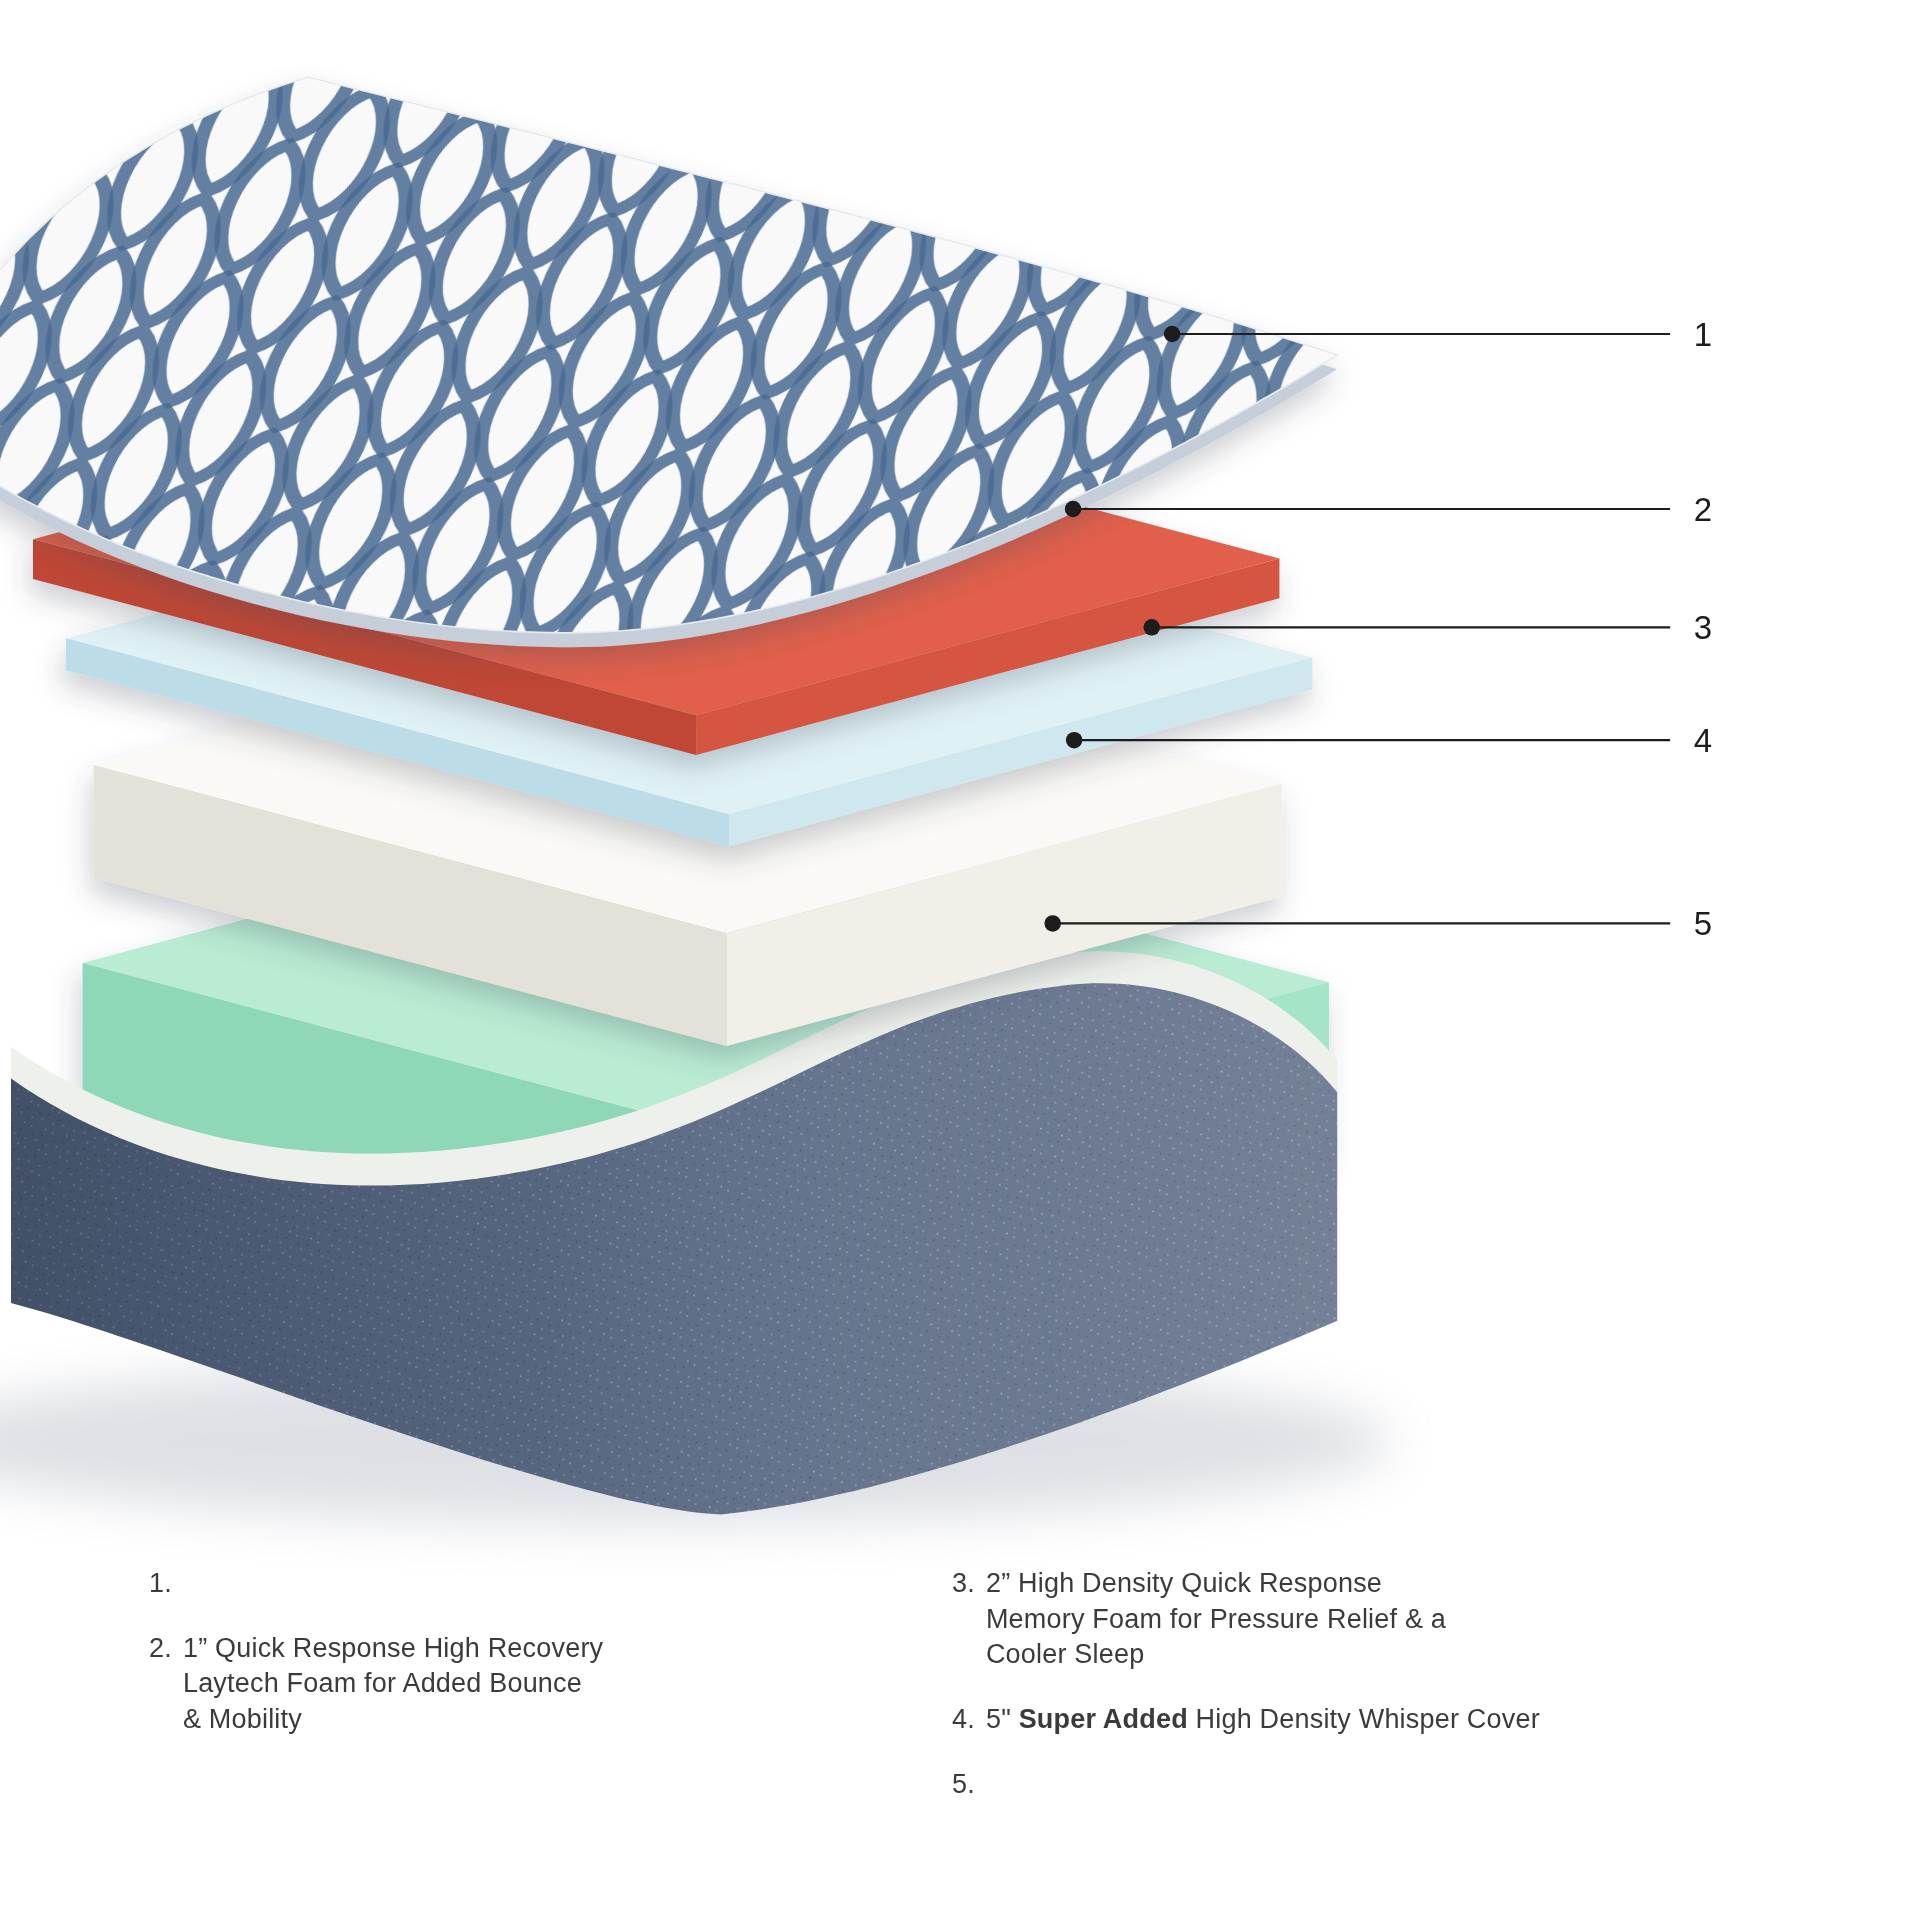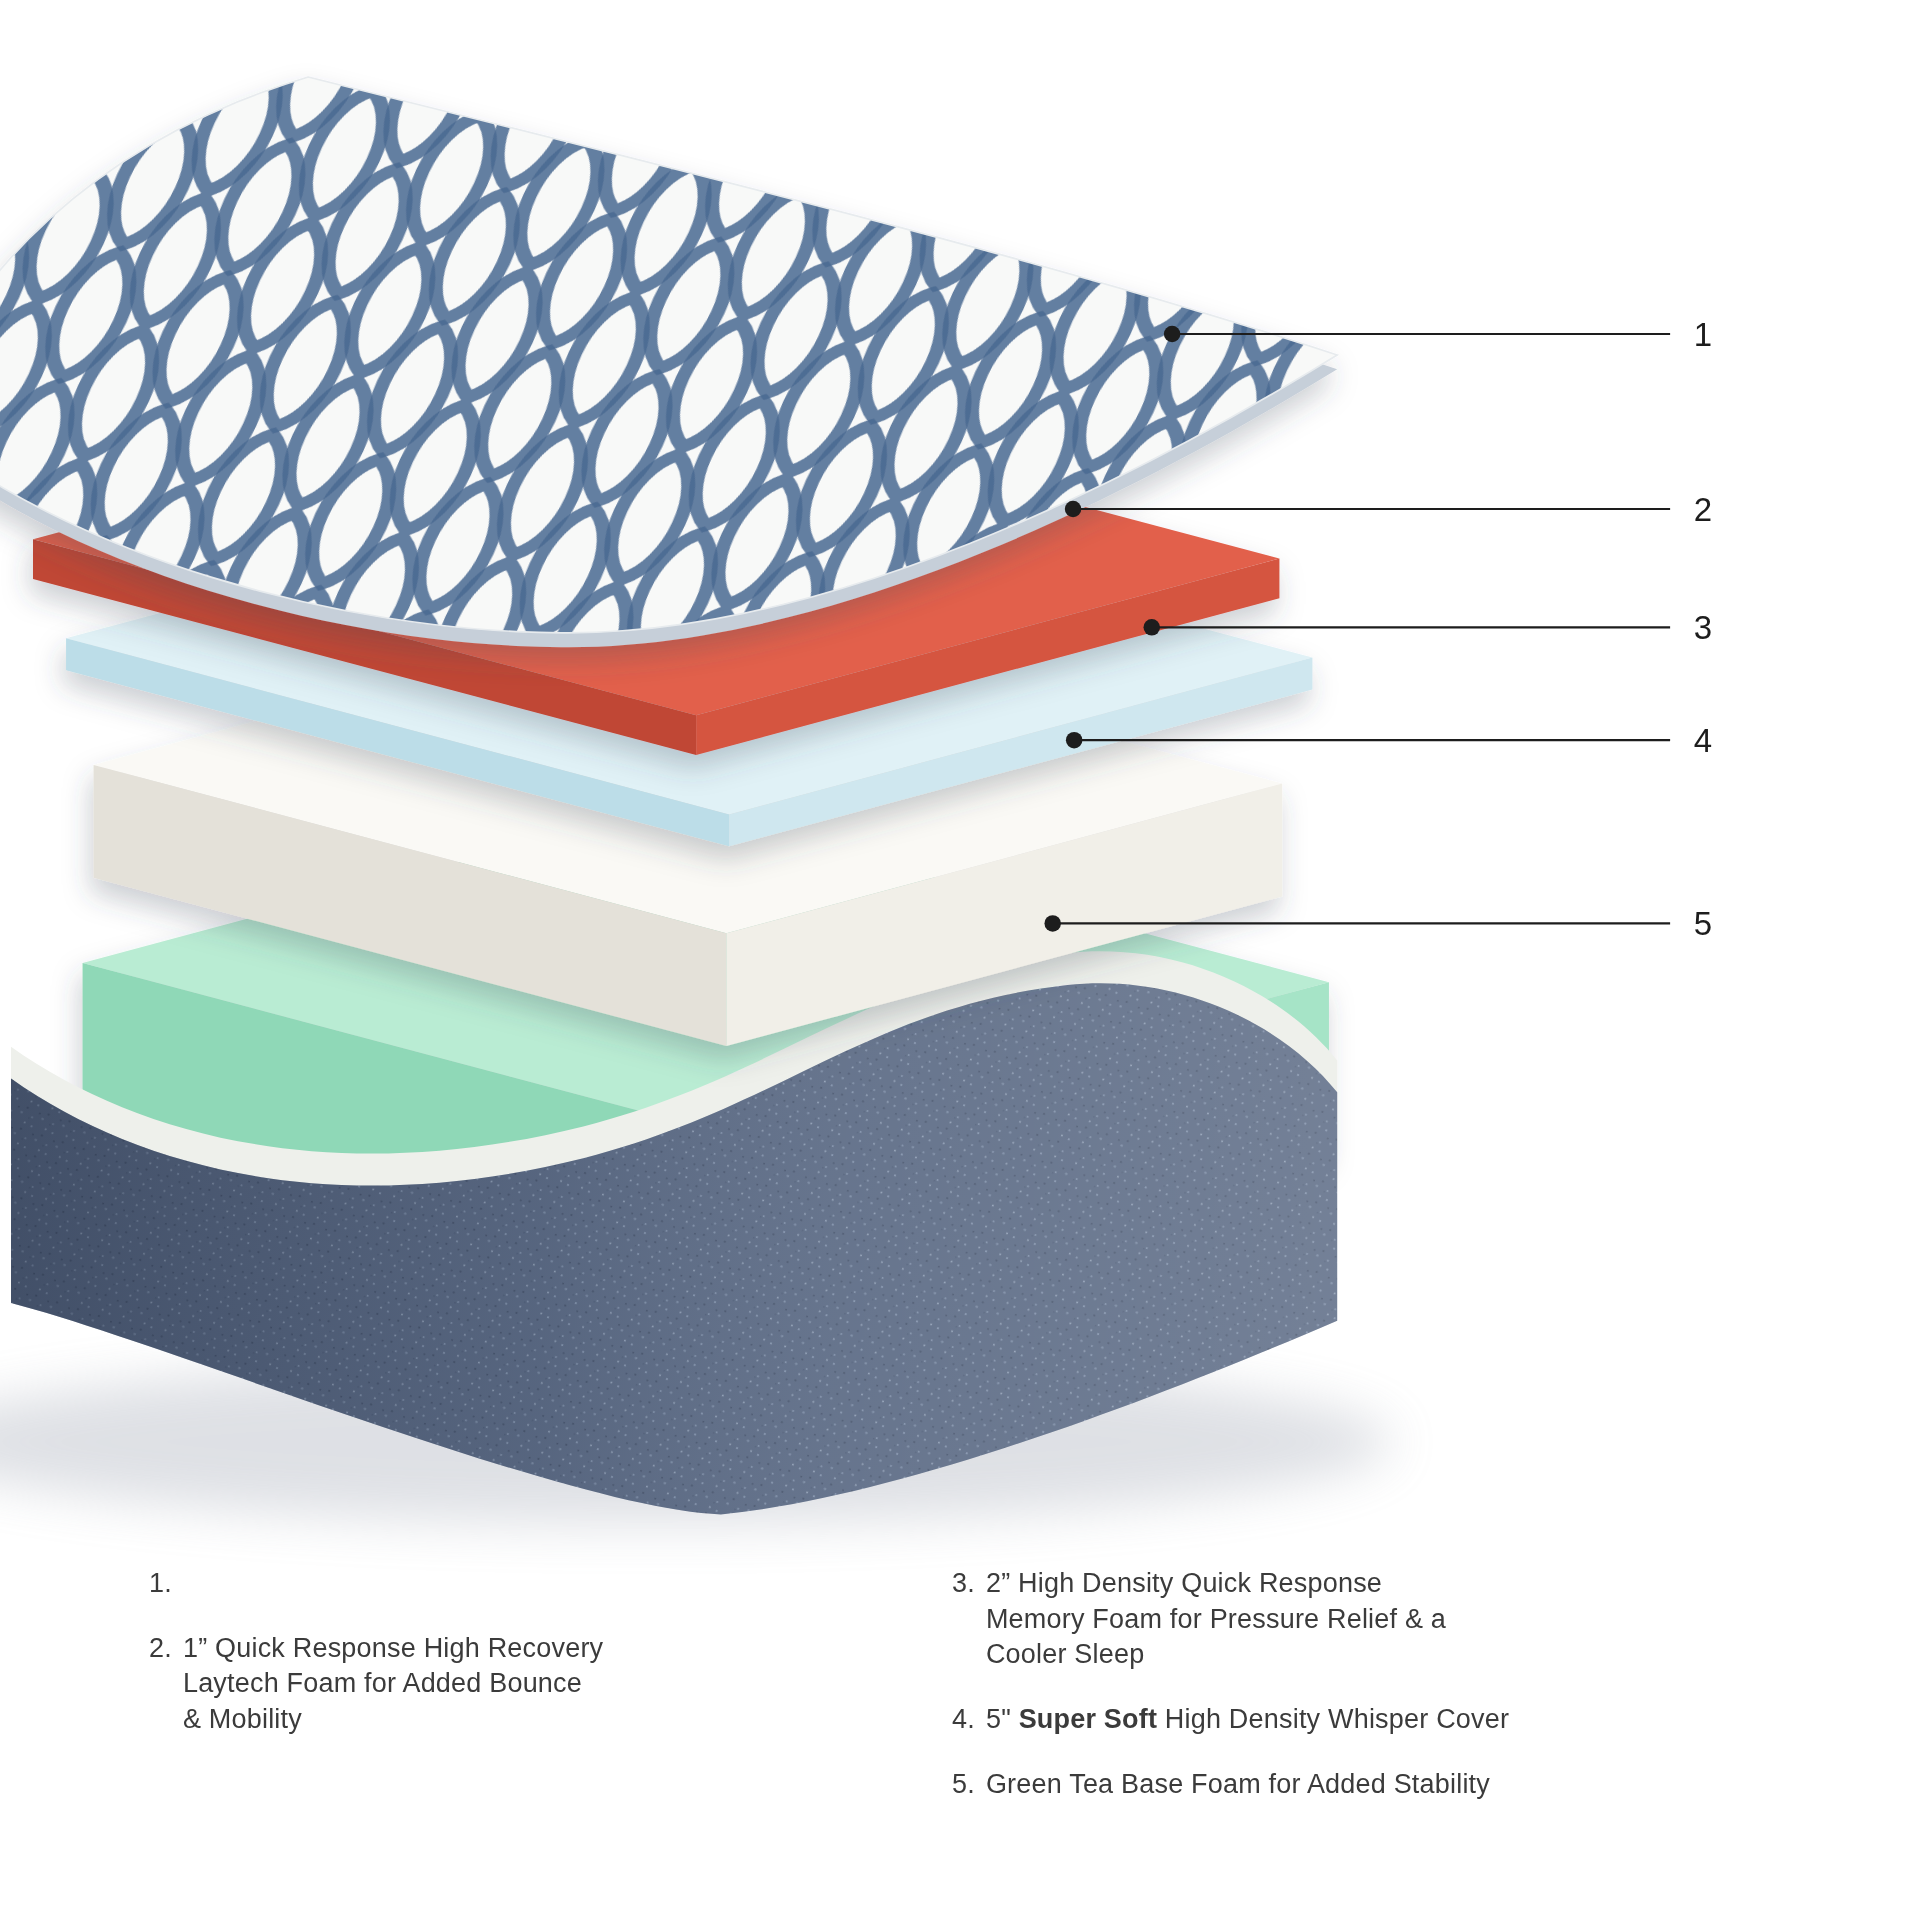--- a/index.html
+++ b/index.html
@@ -144,23 +144,22 @@
     </div>
     <div class="legend-col right">
       <div class="legend-item">
         <span class="legend-num">3.</span>
         <span class="legend-text">2” High Density Quick Response
 Memory Foam for Pressure Relief &amp; a
 Cooler Sleep</span>
       </div>
       <div class="legend-item">
         <span class="legend-num">4.</span>
-        <span class="legend-text"><span>5" </span><strong>Super Soft</strong><span> High Density Whisper Cover</span></span>
+        <span class="legend-text"><span>5" </span><strong>Super Added</strong><span> High Density Whisper Cover</span></span>
       </div>
       <div class="legend-item">
         <span class="legend-num">5.</span>
-        <span class="legend-text">Green Tea Base Foam for Added Stability</span>
       </div>
     </div>
   </div>
 
 </div>
 
 
 </body></html>

